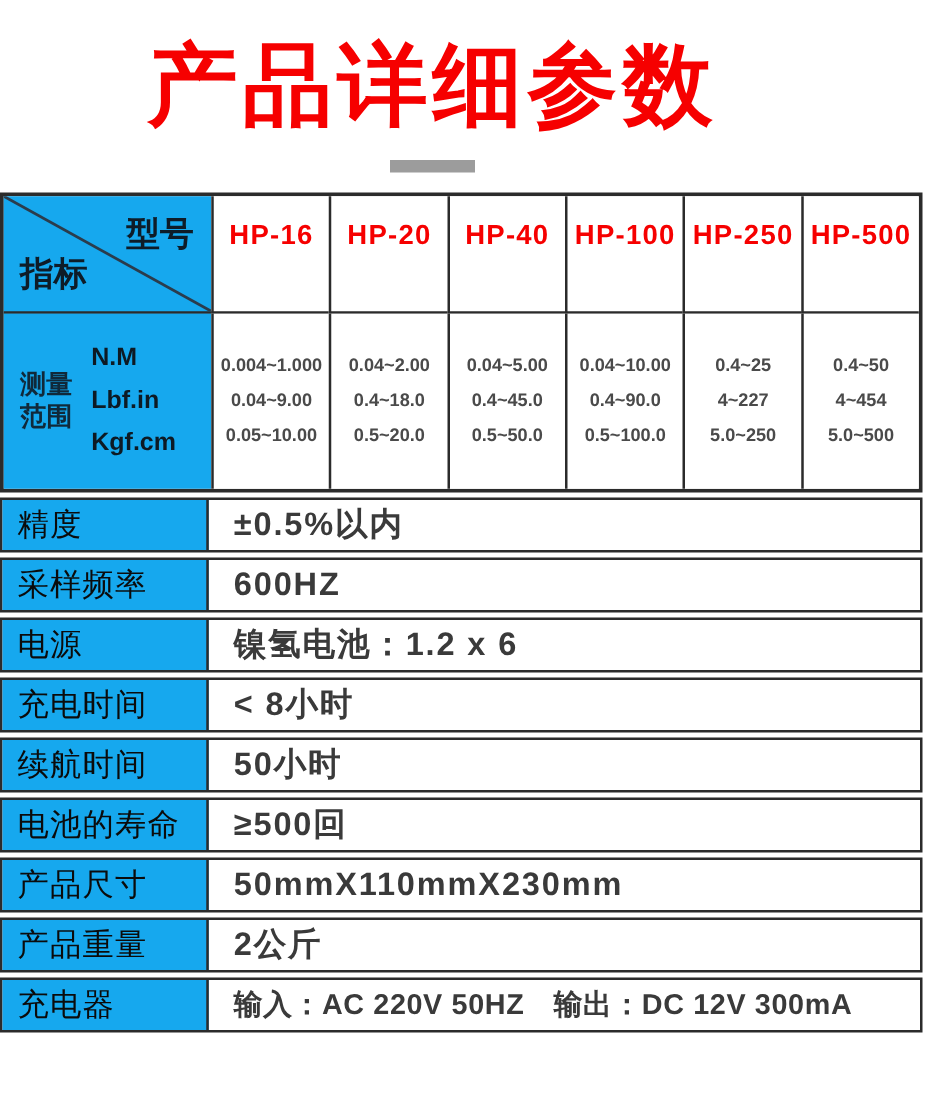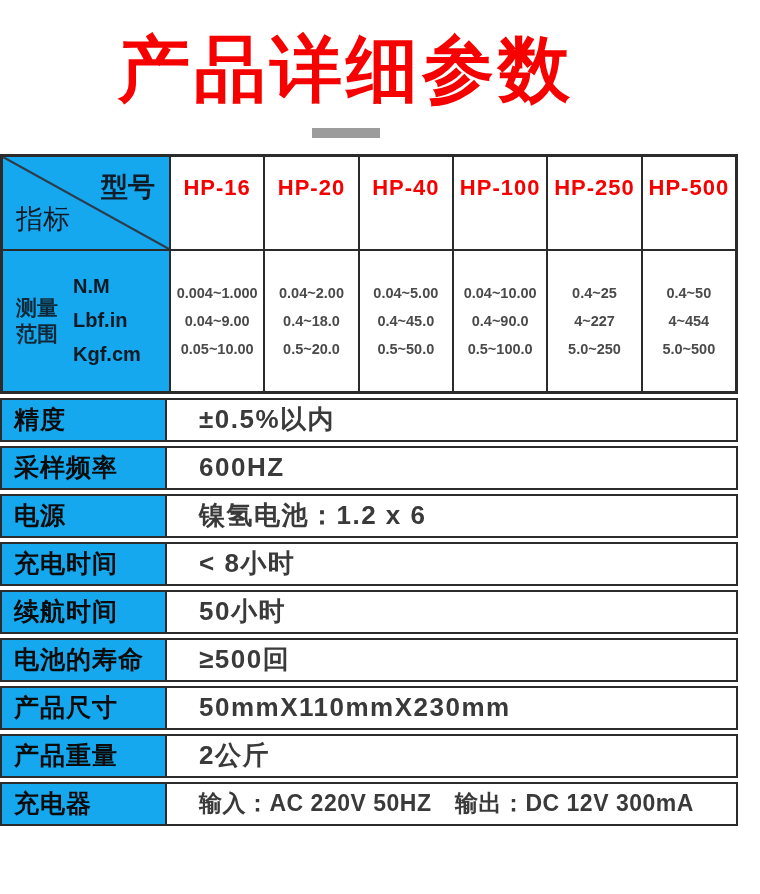--- a/index.html
+++ b/index.html
@@ -43,21 +43,21 @@
   .cell.row1 { border-bottom:2px solid var(--line,#2b2b2b); }
 
   .corner-cell { background:var(--blue,#16a8ee); }
   .corner-cell svg { position:absolute; inset:0; width:100%; height:100%; }
   .corner-top {
     position:absolute; top:12px; right:14px;
     font-size:27px; font-weight:bold; color:#0e1c28;
   }
   .corner-bottom {
     position:absolute; bottom:12px; left:13px;
-    font-size:27px; font-weight:normal; color:#0e1c28;
+    font-size:27px; font-weight:bold; color:#0e1c28;
   }
 
   .model-cell {
     display:flex; justify-content:center;
     padding-top:18px;
     font-size:22px; font-weight:900; letter-spacing:1px;
     color:var(--red,#f60000);
     background:#fff;
   }
 
@@ -88,27 +88,27 @@
     border:2px solid var(--line,#2b2b2b);
     margin-top:4px;
     background:#fff;
   }
   .spec-label {
     width:165px; flex:none;
     background:var(--blue,#16a8ee);
     border-right:2px solid var(--line,#2b2b2b);
     display:flex; align-items:center;
     padding-left:12px;
-    font-size:25px; font-weight:bold; color:#0b0b0b;
+    font-size:25px; font-weight:normal; color:#0b0b0b;
     letter-spacing:1px;
     white-space:nowrap;
   }
   .spec-value {
     flex:1; display:flex; align-items:center;
-    padding-left:32px;
+    padding-left:20px;
     font-size:26px; font-weight:600; color:#3a3a3a;
     letter-spacing:1.5px;
     white-space:nowrap;
   }
   .spec-row:last-child .spec-value { font-size:23px; letter-spacing:0.5px; }
 </style>
 </head>
 <body>
 
 <div class="page">

